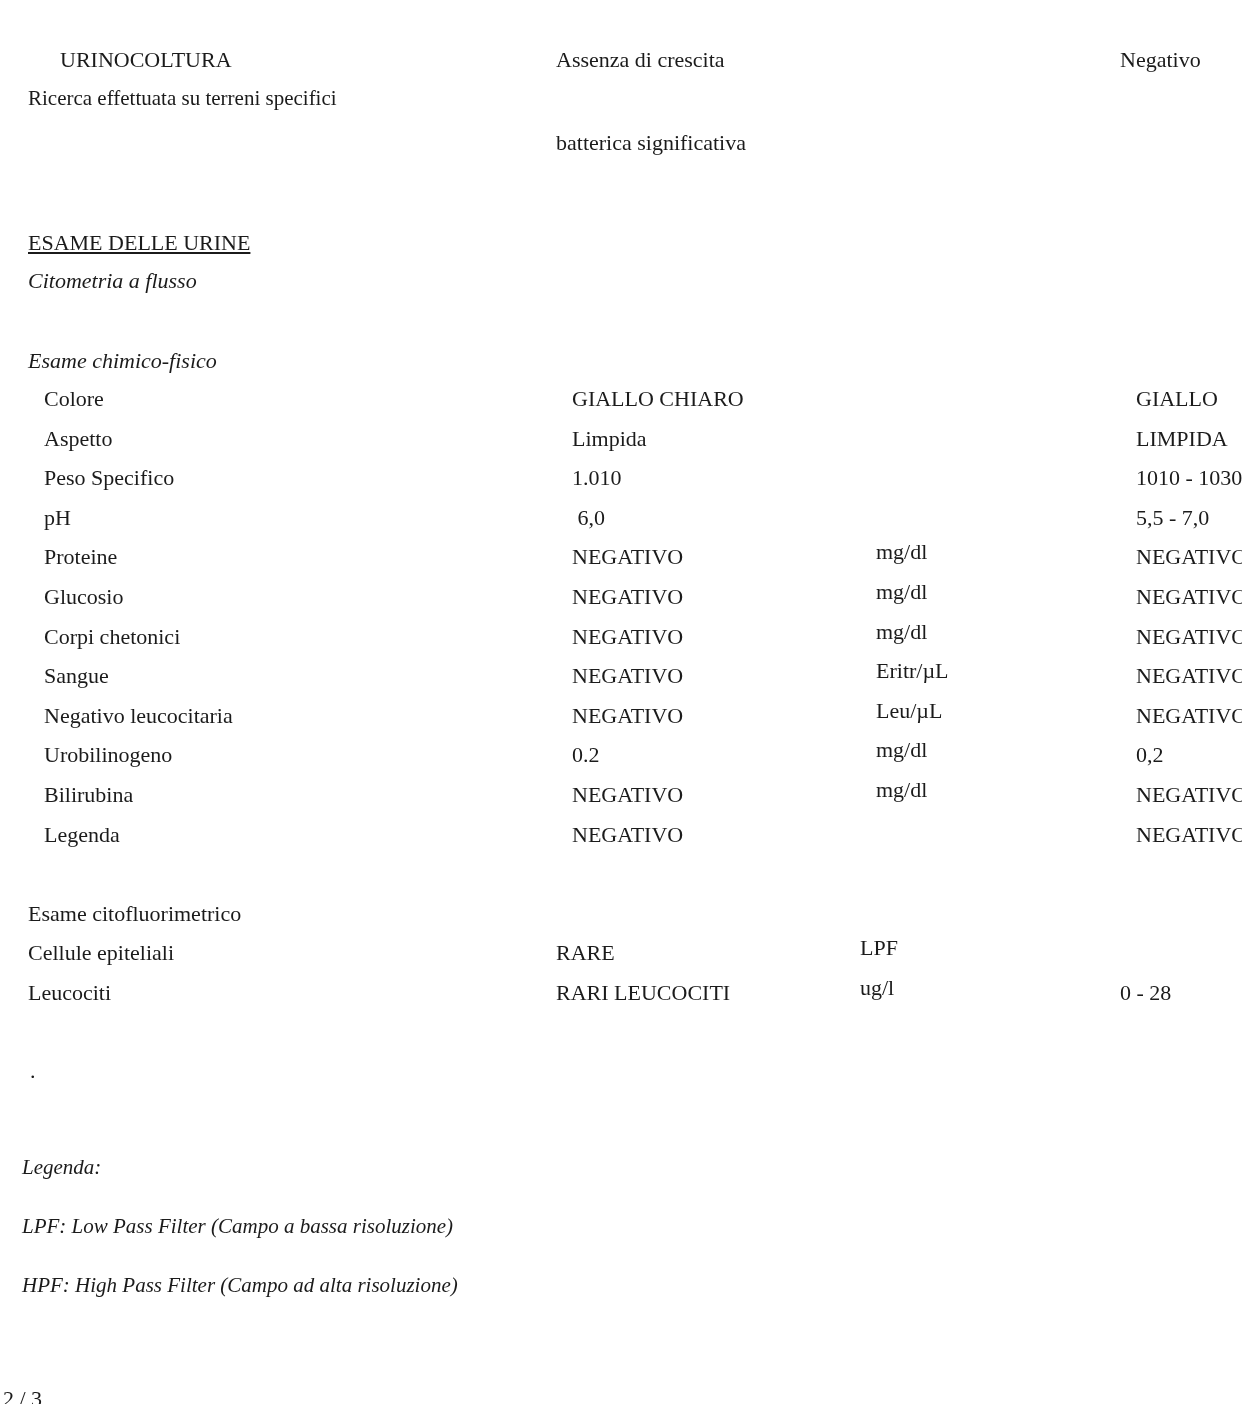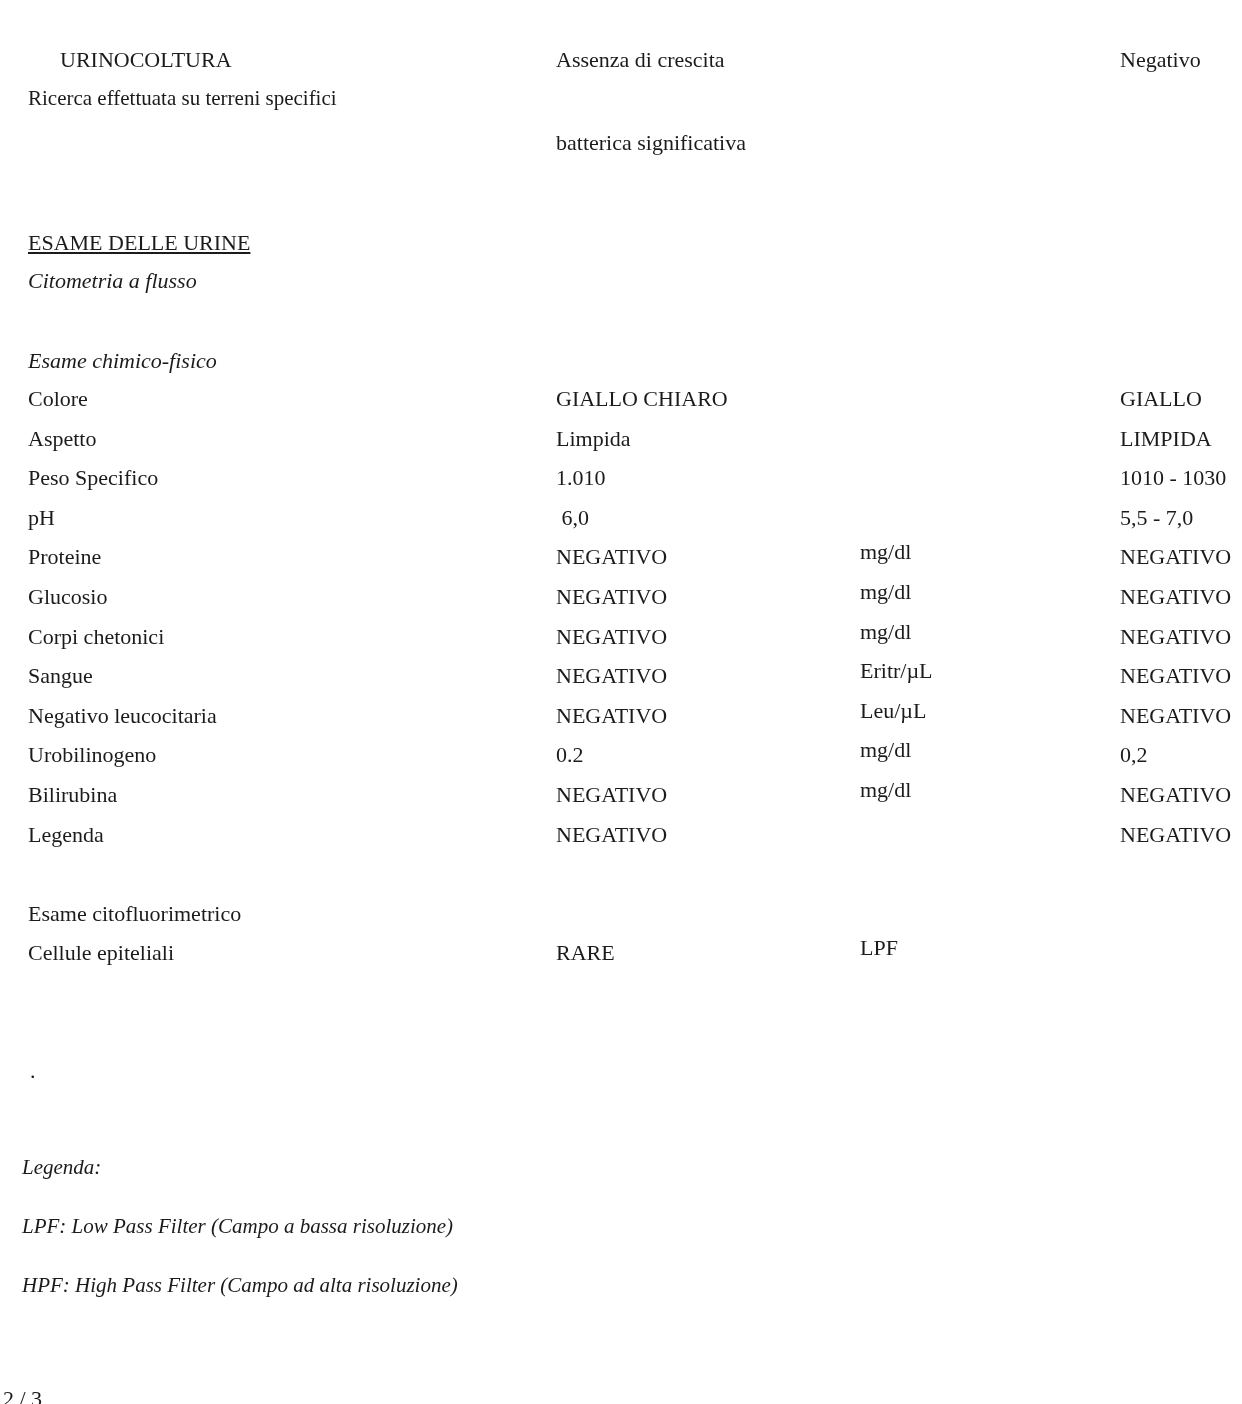--- a/index.html
+++ b/index.html
@@ -22,21 +22,21 @@
   .uc-res2     { left: 556px; top: 86px; margin-top: 44px;  }
   .uc-ref      { left: 1120px; top: 47px; }
 
   
   .eu-title    { left: 28px; top: 230px; text-decoration: underline; }
   .eu-sub      { left: 28px; top: 268px; font-style: italic; }
   .chem-title  { left: 28px; top: 348px; font-style: italic; }
   .cyto-title  { left: 28px; top: 901px; }
 
   
-  .chem-rows { left: 0; top: 386px; width: 1074px; }
+  .chem-rows { left: 16px; top: 386px; width: 1074px; }
   .cyto-rows { left: 0; top: 940px; width: 1032px; }
   .row { position: relative; height: 39.6px; }
   .c-label { position: absolute; left: 28px;  white-space: nowrap; }
   .c-value { position: absolute; left: 556px; white-space: pre; }
   .c-unit  { position: absolute; left: 860px; top: -5px; font-size: 22px; white-space: nowrap; }
   .c-ref   { position: absolute; left: 1120px; white-space: nowrap; }
 
   
   .stray-dot   { left: 30px; top: 1058px; }
   .legend      { left: 22px; top: 1134px; font-style: italic; font-size: 21px; }
@@ -134,20 +134,26 @@
   </div>
 
   <div class="abs cyto-title">Esame citofluorimetrico</div>
   <div class="abs cyto-rows">
     <div class="row">
       <span class="c-label">Cellule epiteliali</span>
       <span class="c-value">RARE</span>
       <span class="c-unit">LPF</span>
       <span class="c-ref"></span>
     </div>
+    <div class="row">
+      <span class="c-label">Leucociti</span>
+      <span class="c-value">RARI LEUCOCITI</span>
+      <span class="c-unit">ug/l</span>
+      <span class="c-ref">0 - 28</span>
+    </div>
   </div>
 
   <div class="abs stray-dot">.</div>
 
   <div class="abs legend">
     <div>Legenda:</div>
     <div>LPF: Low Pass Filter (Campo a bassa risoluzione)</div>
     <div>HPF: High Pass Filter (Campo ad alta risoluzione)</div>
   </div>
 

